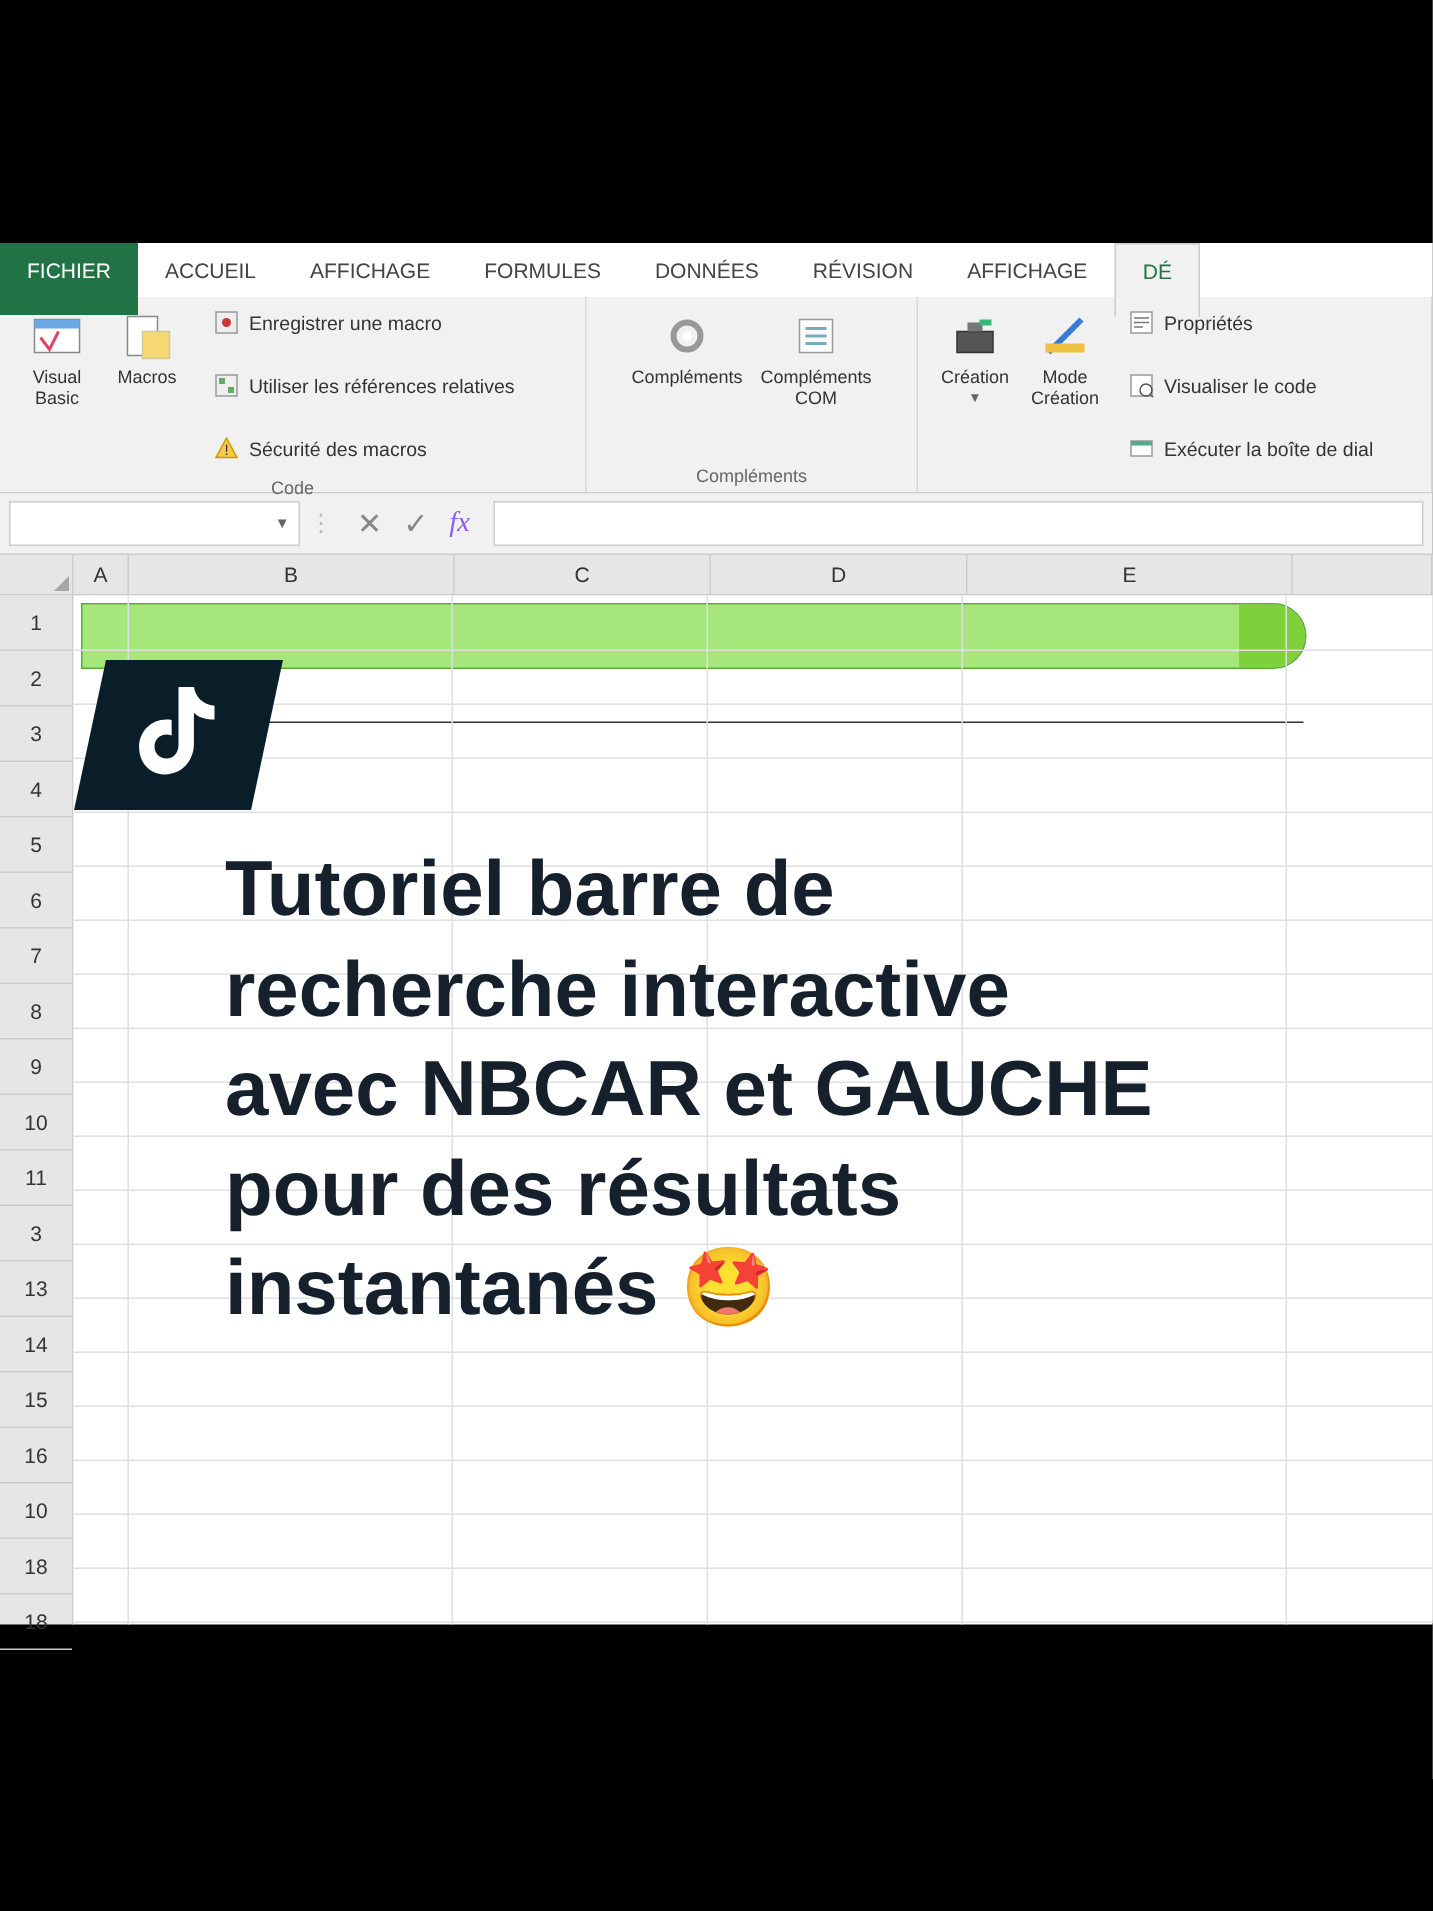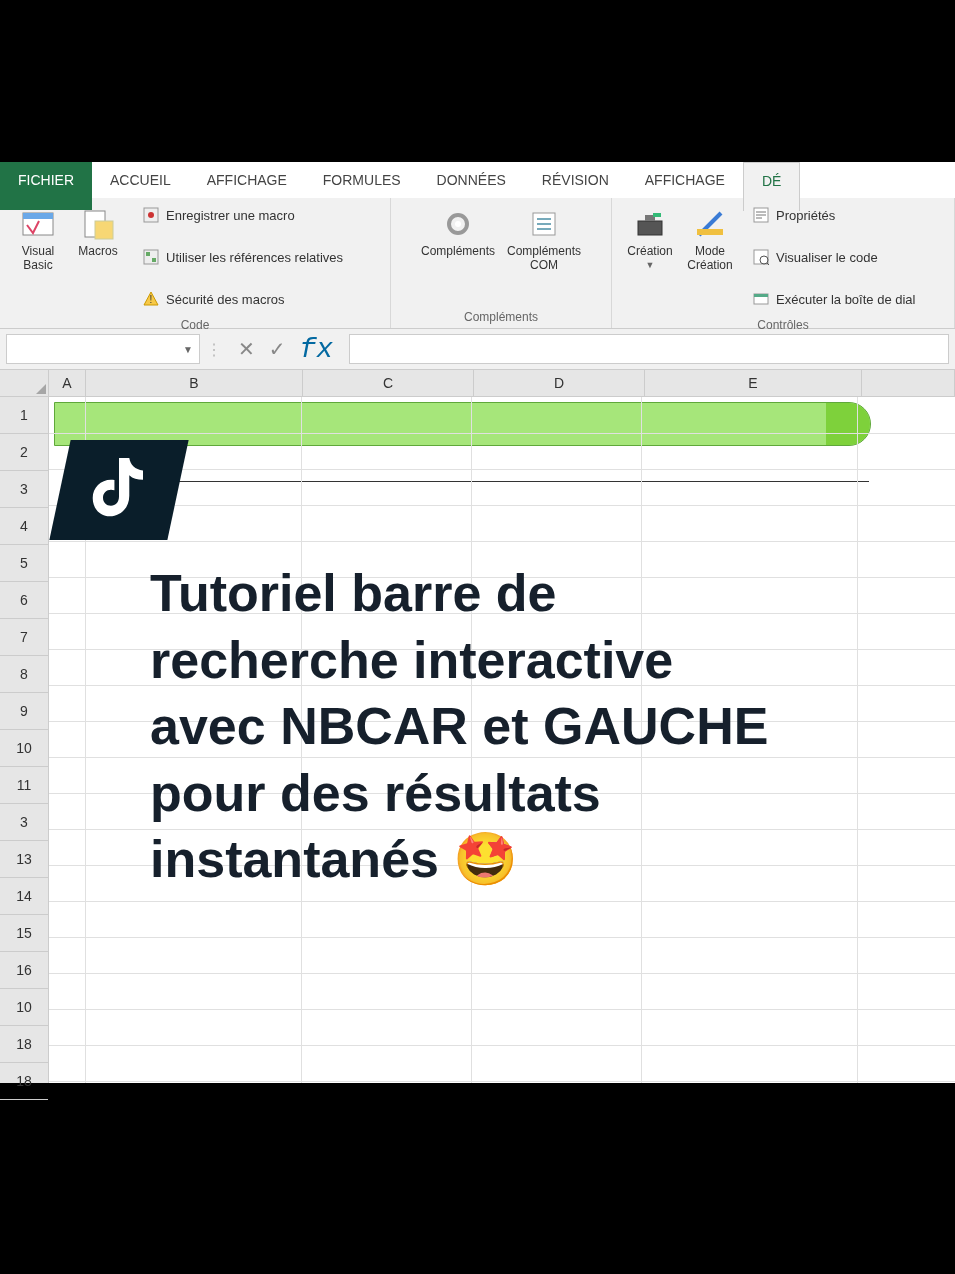--- a/index.html
+++ b/index.html
@@ -15,21 +15,21 @@
 .bigbtn{display:flex;flex-direction:column;align-items:center;justify-content:flex-start;padding:4px 6px;min-width:48px;cursor:pointer}
 .bigbtn .ico{width:36px;height:36px;display:flex;align-items:center;justify-content:center;margin-bottom:2px}
 .bigbtn span{font-size:12px;color:#333;text-align:center;line-height:14px}
 .smallcol{display:flex;flex-direction:column;gap:20px;padding:2px 4px}
 .smallbtn{display:flex;align-items:center;gap:6px;font-size:13px;color:#333;padding:2px 4px;cursor:pointer}
 .smallbtn .ico{width:18px;height:18px;display:flex;align-items:center;justify-content:center}
 .fbar{display:flex;align-items:center;height:40px;background:#f1f1f1;border-bottom:1px solid #ccc;padding:0 6px;gap:6px}
 .namebox{width:180px;height:28px;background:#fff;border:1px solid #ccc;display:flex;align-items:center;padding:0 6px;font-size:14px}
 .namebox .dd{margin-left:auto;color:#666;font-size:10px}
 .fxbtns{display:flex;align-items:center;gap:14px;padding:0 10px;color:#888;font-size:20px}
-.fxbtns .fx{font-style:italic;font-family:Liberation Mono, monospace;font-size:28px;color:#0369a1}
+.fxbtns .fx{font-style:italic;font-family:Liberation Serif, serif;font-size:19px;color:#8b5cf6}
 .fxinput{flex:1;height:28px;background:#fff;border:1px solid #ccc}
 .sheet{position:relative;background:#fff;height:712px}
 .colhdrs{display:flex;height:26px;background:#e6e6e6;border-bottom:1px solid #ccc}
 .colhdrs .sel{width:48px;border-right:1px solid #ccc;background:#e6e6e6;position:relative}
 .colhdrs .sel::after{content:"";position:absolute;right:2px;bottom:2px;border-left:10px solid transparent;border-bottom:10px solid #a6a6a6}
 .colhdr{border-right:1px solid #ccc;text-align:center;line-height:26px;font-size:14px;color:#333}
 .body{display:flex;height:686px}
 .rowhdrs{width:48px;background:#e6e6e6;border-right:1px solid #ccc}
 .rowhdr{height:36px;border-bottom:1px solid #ccc;text-align:center;line-height:36px;font-size:14px;color:#333}
 .cells{flex:1;position:relative;background:#fff}
@@ -189,21 +189,20 @@
             <div class="ico">
                 <svg width="16" height="16">
                   <rect x="1" y="3" width="14" height="10" fill="#fff" stroke="#999"></rect>
                   <rect x="1" y="3" width="14" height="3" fill="#5a8"></rect>
                 </svg>
               </div>
             <span>Exécuter la boîte de dial</span>
           </div>
         </div>
       </div>
-      <div class="group-label">Contrôles</div>
     </div>
 
   </div>
 
   <div class="fbar">
     <div class="namebox">
         <span></span>
         <span class="dd">▼</span>
       </div>
     <div style="color:#bbb">⋮</div>

